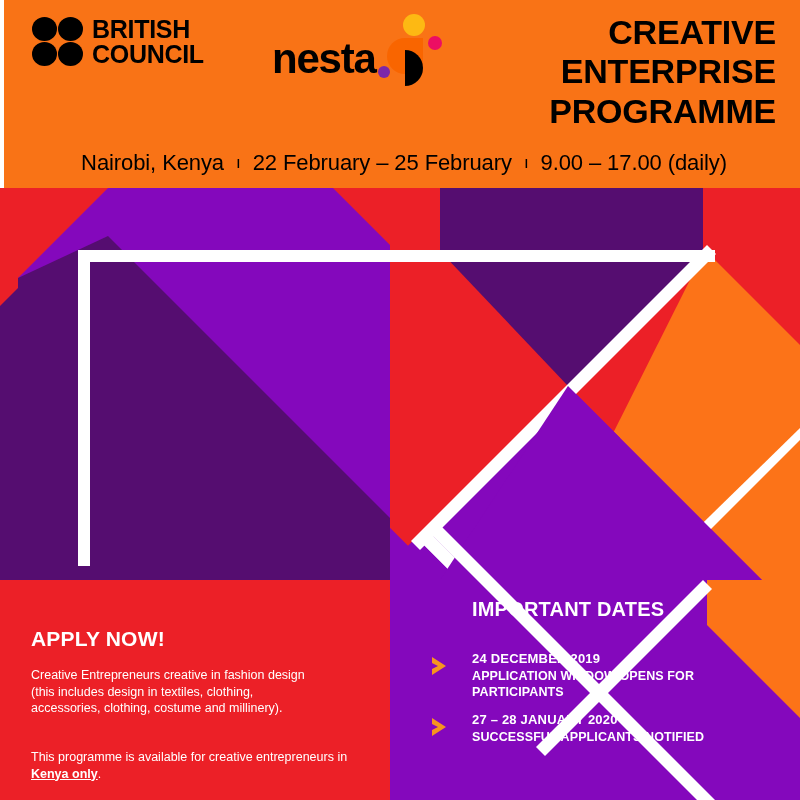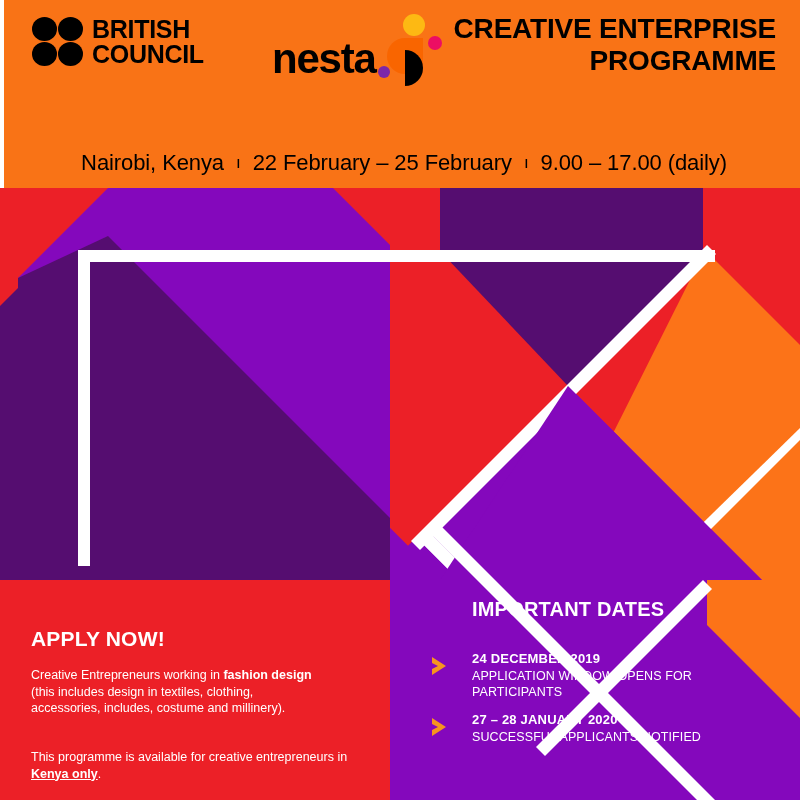--- a/index.html
+++ b/index.html
@@ -122,21 +122,21 @@
     width: 12px; height: 12px;
     border-radius: 50%;
     background: #7D27A8;
   }
 
   .cep-title {
     position: absolute;
     right: 28px; top: 13px;
     width: 340px;
     text-align: right;
-    font-size: 28px;
+    font-size: 34px;
     font-weight: 700;
     line-height: 1.16;
     color: #000;
     letter-spacing: -0.2px;
   }
 
   .headline {
     position: absolute;
     left: 0; top: 108px;
     width: 800px;
@@ -182,21 +182,21 @@
     font-weight: 700;
     letter-spacing: 0.2px;
     margin: 0 0 16px 0;
   }
   .apply-body {
     font-size: 12.5px;
     line-height: 1.33;
     font-weight: 400;
     margin: 0;
   }
-  .apply-body b { font-weight: 700; }
+  .apply-body b { font-weight: 400; }
   .apply-note {
     font-size: 12.5px;
     line-height: 1.33;
     font-weight: 400;
     margin: 32px 0 0 0;
   }
   .apply-note u { font-weight: 700; text-decoration: underline; }
 
   .dates-block {
     position: absolute;
@@ -223,21 +223,21 @@
     height: 22px;
   }
   .date-label {
     font-size: 13px;
     font-weight: 700;
     letter-spacing: 0.2px;
     line-height: 1.3;
   }
   .date-desc {
     font-size: 12.5px;
-    font-weight: 400;
+    font-weight: 700;
     letter-spacing: 0.1px;
     line-height: 1.3;
   }
 </style>
 </head>
 <body>
 
 <div class="poster">
 
   <div class="header">
@@ -329,23 +329,23 @@
       <path d="M 390,340 L 442,392 L 442,612 L 390,612 Z" fill="#8408BC"></path>
 
       <path d="M 429,344 L 438,335 L 740,637 L 731,646 Z" fill="#FFFFFF"></path>
       <path d="M 703,392 L 712,401 L 545,568 L 536,559 Z" fill="#FFFFFF"></path>
     </svg>
   </div>
 
   <div class="apply-block">
     <div class="apply-title">APPLY NOW!</div>
     <p class="apply-body">
-      <span>Creative Entrepreneurs working in </span><b>fashion design</b><br>
+      <span>Creative Entrepreneurs creative in </span><b>fashion design</b><br>
       <span>(this includes design in textiles, clothing,</span><br>
-      <span>accessories, includes, costume and millinery).</span>
+      <span>accessories, clothing, costume and millinery).</span>
     </p>
     <p class="apply-note">
       <span>This programme is available for creative entrepreneurs in </span><u>Kenya only</u><span>.</span>
     </p>
   </div>
 
   <div class="dates-block">
     <div class="dates-title">IMPORTANT DATES</div>
 
     <div class="date-row">

